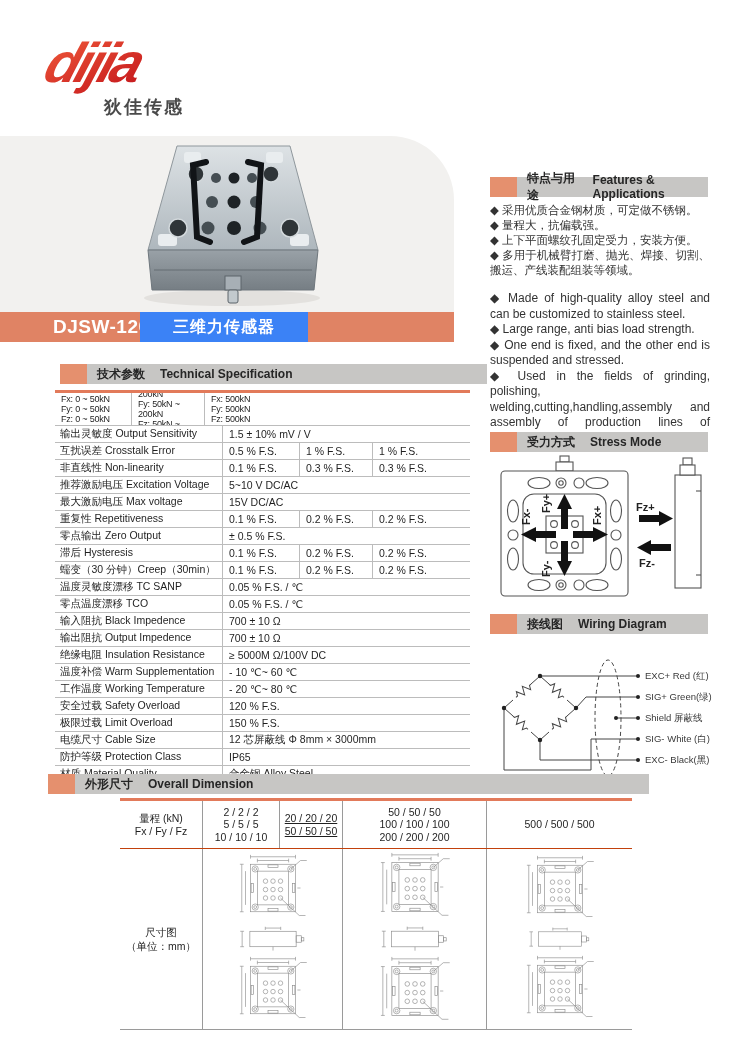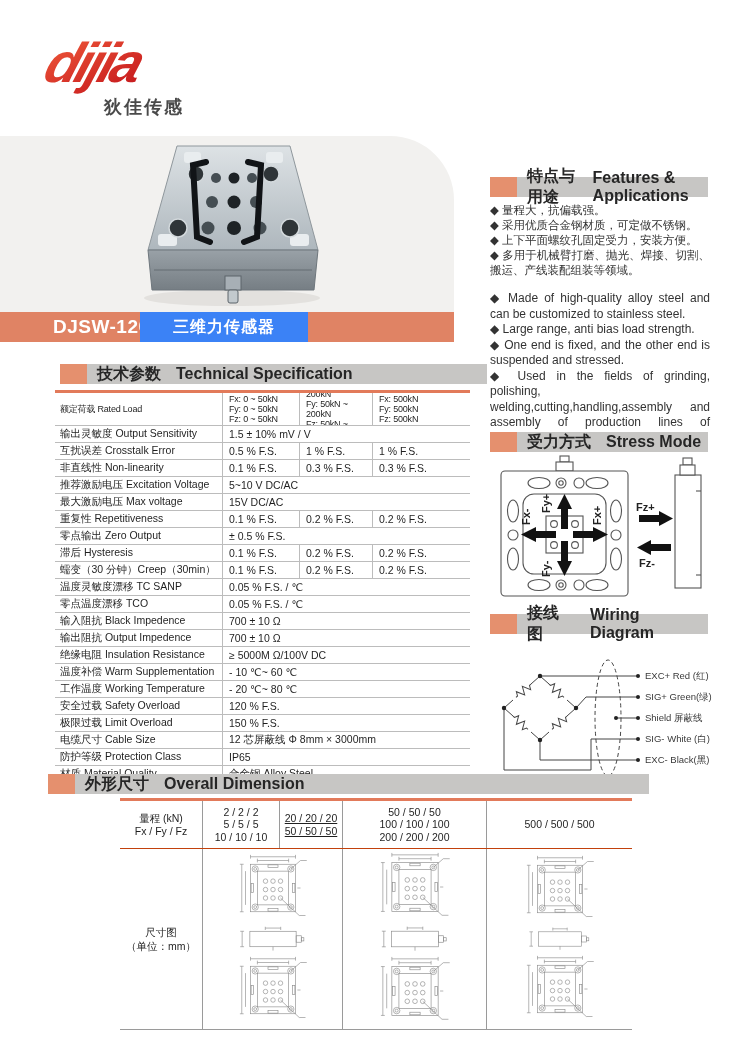--- a/index.html
+++ b/index.html
@@ -19,21 +19,21 @@
   #banner .model{position:absolute;left:53px;top:0;line-height:30px;color:#fff;
                  font-size:19px;font-weight:bold;letter-spacing:.5px;}
   #banner .namebox{position:absolute;left:140px;top:0;width:168px;height:30px;background:#3b82f6;
                    display:flex;align-items:center;justify-content:center;color:#fff;
                    font-size:16px;font-weight:bold;letter-spacing:1px;}
 
   
   .sec-h{position:absolute;display:flex;height:20px;}
   .sec-h .sq{width:27px;background:#e5906e;}
   .sec-h .bar{flex:1;background:#c7c6c4;display:flex;align-items:center;gap:15px;
-              padding-left:10px;font-weight:bold;font-size:16px;color:#262626;}
+              padding-left:10px;font-weight:bold;font-size:12px;color:#262626;}
 
   
   #features{position:absolute;left:490px;top:203px;width:220px;}
   .feat-item{font-size:11.5px;line-height:15px;color:#333;text-align:justify;}
   #features-en{margin-top:13px;}
   #features-en .feat-item{font-size:12px;line-height:15.5px;}
 
   
   #spec-table{position:absolute;left:55px;top:390px;width:415px;
               border-top:3px solid #e27a5a;border-bottom:2px solid #8f8f8f;}
@@ -149,43 +149,42 @@
 
   <div class="sec-h" style="left:490px;top:177px;width:218px;">
     <div class="sq"></div>
     <div class="bar">
       <span>特点与用途</span>
       <span>Features &amp; Applications</span>
     </div>
   </div>
   <div id="features">
     <div id="features-cn">
+        <div class="feat-item">◆ 采用优质合金钢材质，可定做不锈钢。</div>
         <div class="feat-item">◆ 量程大，抗偏载强。</div>
-        <div class="feat-item">◆ 采用优质合金钢材质，可定做不锈钢。</div>
         <div class="feat-item">◆ 上下平面螺纹孔固定受力，安装方便。</div>
         <div class="feat-item">◆ 多用于机械臂打磨、抛光、焊接、切割、搬运、产线装配组装等领域。</div>
       </div>
     <div id="features-en">
         <div class="feat-item">◆ Made of high-quality alloy steel and can be customized to stainless steel.</div>
         <div class="feat-item">◆ Large range, anti bias load strength.</div>
         <div class="feat-item">◆ One end is fixed, and the other end is suspended and stressed.</div>
         <div class="feat-item">◆ Used in the fields of grinding, polishing, welding,cutting,handling,assembly and assembly of production lines of mechanical arms.</div>
       </div>
   </div>
 
   <div class="sec-h" style="left:48px;top:364px;width:427px;margin-left:12px;">
     <div class="sq"></div>
     <div class="bar">
       <span>技术参数</span>
       <span>Technical Specification</span>
     </div>
   </div>
   <div id="spec-table">
       <div class="spec-row tall">
-        <div class="sc label">额定荷载 Rated Load</div>
         <div class="sc v1">Fx: 0 ~ 50kN
 Fy: 0 ~ 50kN
 Fz: 0 ~ 50kN</div>
         <div class="sc v2">Fx: 50kN ~ 200kN
 Fy: 50kN ~ 200kN
 Fz: 50kN ~ 200kN</div>
         <div class="sc v3">Fx: 500kN
 Fy: 500kN
 Fz: 500kN</div>
       </div>

